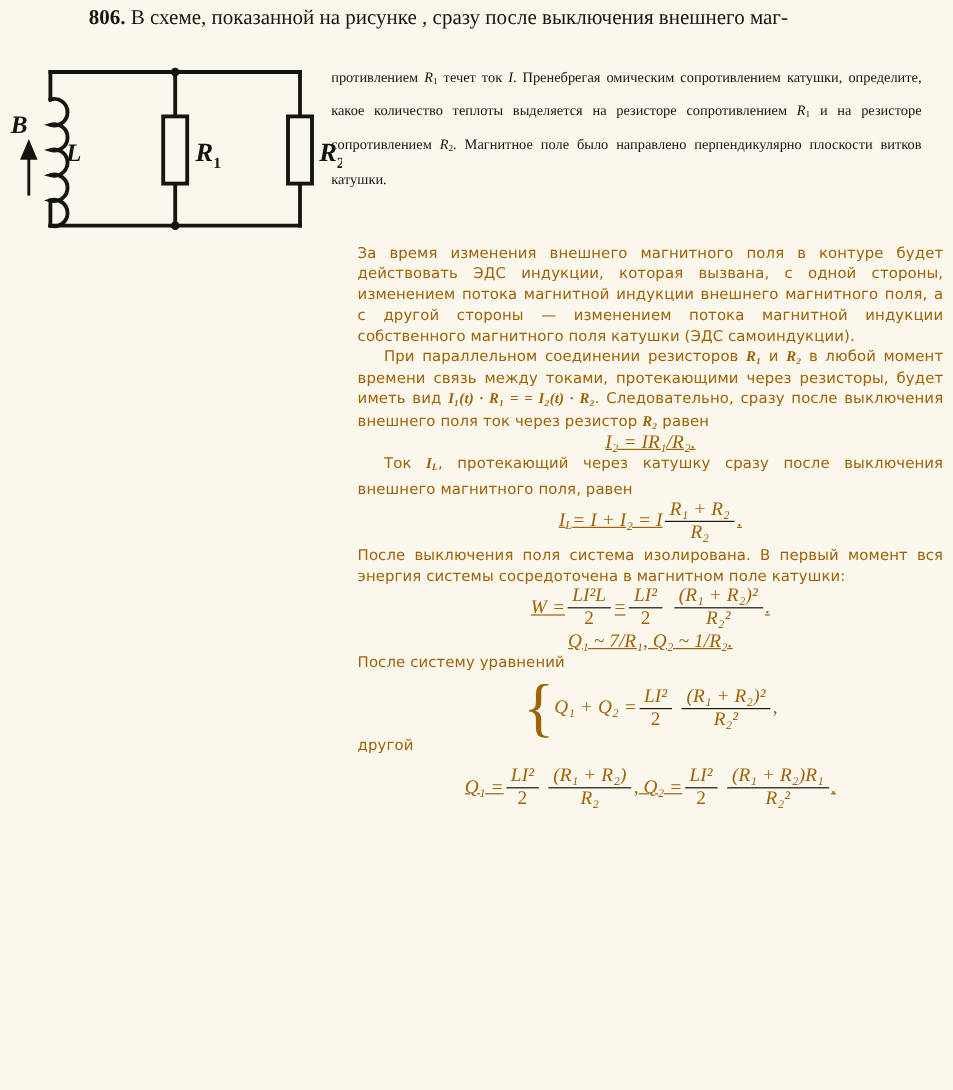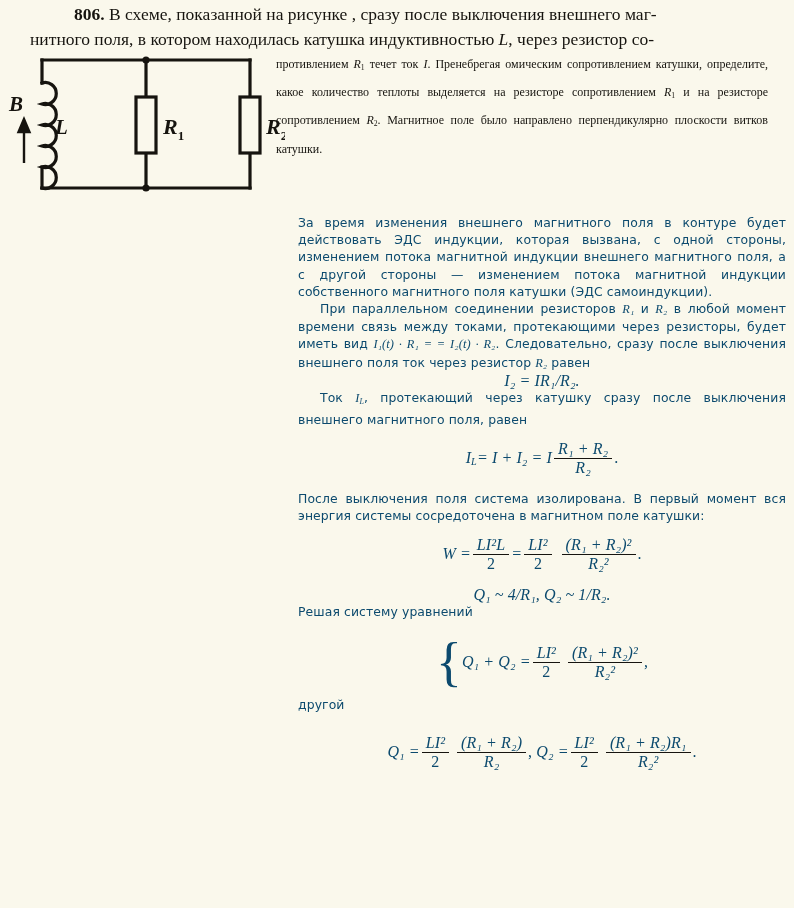--- a/index.html
+++ b/index.html
@@ -29,44 +29,45 @@
   .stmt-wrap p{margin:0;}
   i,em{font-style:italic;}
   .v{font-style:italic;font-family:"Liberation Serif",serif;}
   sub{font-size:.64em;vertical-align:-0.25em;font-style:normal;}
 
   
   .circuit{position:absolute;left:0px;top:45px;width:285px;height:160px;}
 
   
   .solution{
-    position:absolute;left:298px;top:214px;width:488px;
+    position:absolute;left:298px;top:202px;width:488px;
     font-family:"DejaVu Sans", sans-serif;
     font-size:12.4px;line-height:17.2px;
-    color:#0c4a6e;
+    color:#a16207;
     text-align:justify;
     letter-spacing:.1px;
   }
   .solution p{margin:0;}
   .ind{text-indent:22px;}
   .formula{
     text-align:center;
     font-family:"Liberation Serif", serif;
     font-size:16px;
     margin:5px 0 5px 0;
     line-height:1.1;
+    text-decoration:underline;
   }
-  .fml-inline{font-family:"Liberation Serif",serif;font-style:italic;}
+  .fml-inline{font-family:"Liberation Serif",serif;font-style:italic;font-weight:bold;}
 
   
   .frac{
     display:inline-block;
     vertical-align:middle;
     text-align:center;
-    margin:12px 2px;
+    margin:0 2px;
     line-height:1.15;
   }
   .frac .num{display:block;padding:0 4px;border-bottom:1.4px solid #16140f;}
   .frac .den{display:block;padding:0 4px;}
   .mi{font-style:italic;}
   .mo{font-style:normal;padding:0 1px;}
 
   
   .system{
     display:inline-block;
@@ -81,23 +82,20 @@
   }
   .sysrow{display:block;margin:3px 0;}
 </style>
 </head>
 <body>
 
 <div class="page">
 
   <div class="stmt-head">
     <b>806.</b><span> В схеме, показанной на рисунке , сразу после выключения внешнего маг-</span><br>
-    <span style="display:inline-block;text-indent:0;margin-left:-22px;">
-      <span>нитного поля, в котором находилась катушка индуктивностью </span><i class="v">L</i><span>, через резистор со-</span>
-    </span>
   </div>
 
   <div class="stmt-wrap">
     <p><span>противлением </span><i class="v"><span>R</span><sub>1</sub></i><span> течет ток </span><i class="v">I</i><span>. Пренебрегая омическим сопротивлением катушки, определите, какое количество теплоты выделяется на резисторе сопротивлением </span><i class="v"><span>R</span><sub>1</sub></i><span> и на резисторе сопротивлением </span><i class="v"><span>R</span><sub>2</sub></i><span>. Магнитное поле было направлено перпендикулярно плоскости витков катушки.</span></p>
   </div>
 
   <div class="circuit">
     <svg width="285" height="160" viewBox="0 0 285 160">
       <g stroke="#16140f" stroke-width="3.2" fill="none" stroke-linecap="square">
 
@@ -151,23 +149,23 @@
 
     <p class="ind"><span>Ток </span><i class="fml-inline">I<sub style="font-style:italic;">L</sub></i><span>, протекающий через катушку сразу после выключения внешнего магнитного поля, равен</span></p>
 
     <p class="formula"><i class="mi">I</i><sub style="font-style:italic;">L</sub><i class="mi">= I + I₂ = I</i><span class="frac"><span class="num mi">R₁ + R₂</span><span class="den mi">R₂</span></span>.</p>
 
     <p>После выключения поля система изолирована. В первый момент вся энергия системы сосредоточена в магнитном поле катушки:</p>
 
     <p class="formula"><i class="mi">W =</i><span class="frac"><span class="num mi">LI²L</span><span class="den">2</span></span><span class="mo">=</span><span class="frac"><span class="num mi">LI²</span><span class="den">2</span></span><span class="frac" style="margin-left:8px;"><span class="num mi">(R₁ + R₂)²</span><span class="den mi">R₂²</span></span>.</p>
 
 
-    <p class="formula"><i>Q₁ ~ 4/R₁,  Q₂ ~ 1/R₂.</i></p>
+    <p class="formula"><i>Q₁ ~ 7/R₁,  Q₂ ~ 1/R₂.</i></p>
 
-    <p>Решая систему уравнений</p>
+    <p>После систему уравнений</p>
 
     <p class="formula" style="margin-top:8px;">
       <span class="system">
         <span class="brace">{</span>
         <span class="sysrow"><i class="mi">Q₁ + Q₂ =</i><span class="frac"><span class="num mi">LI²</span><span class="den">2</span></span><span class="frac" style="margin-left:6px;"><span class="num mi">(R₁ + R₂)²</span><span class="den mi">R₂²</span></span><span>,</span></span>
       </span>
     </p>
 
     <p>другой</p>
 

